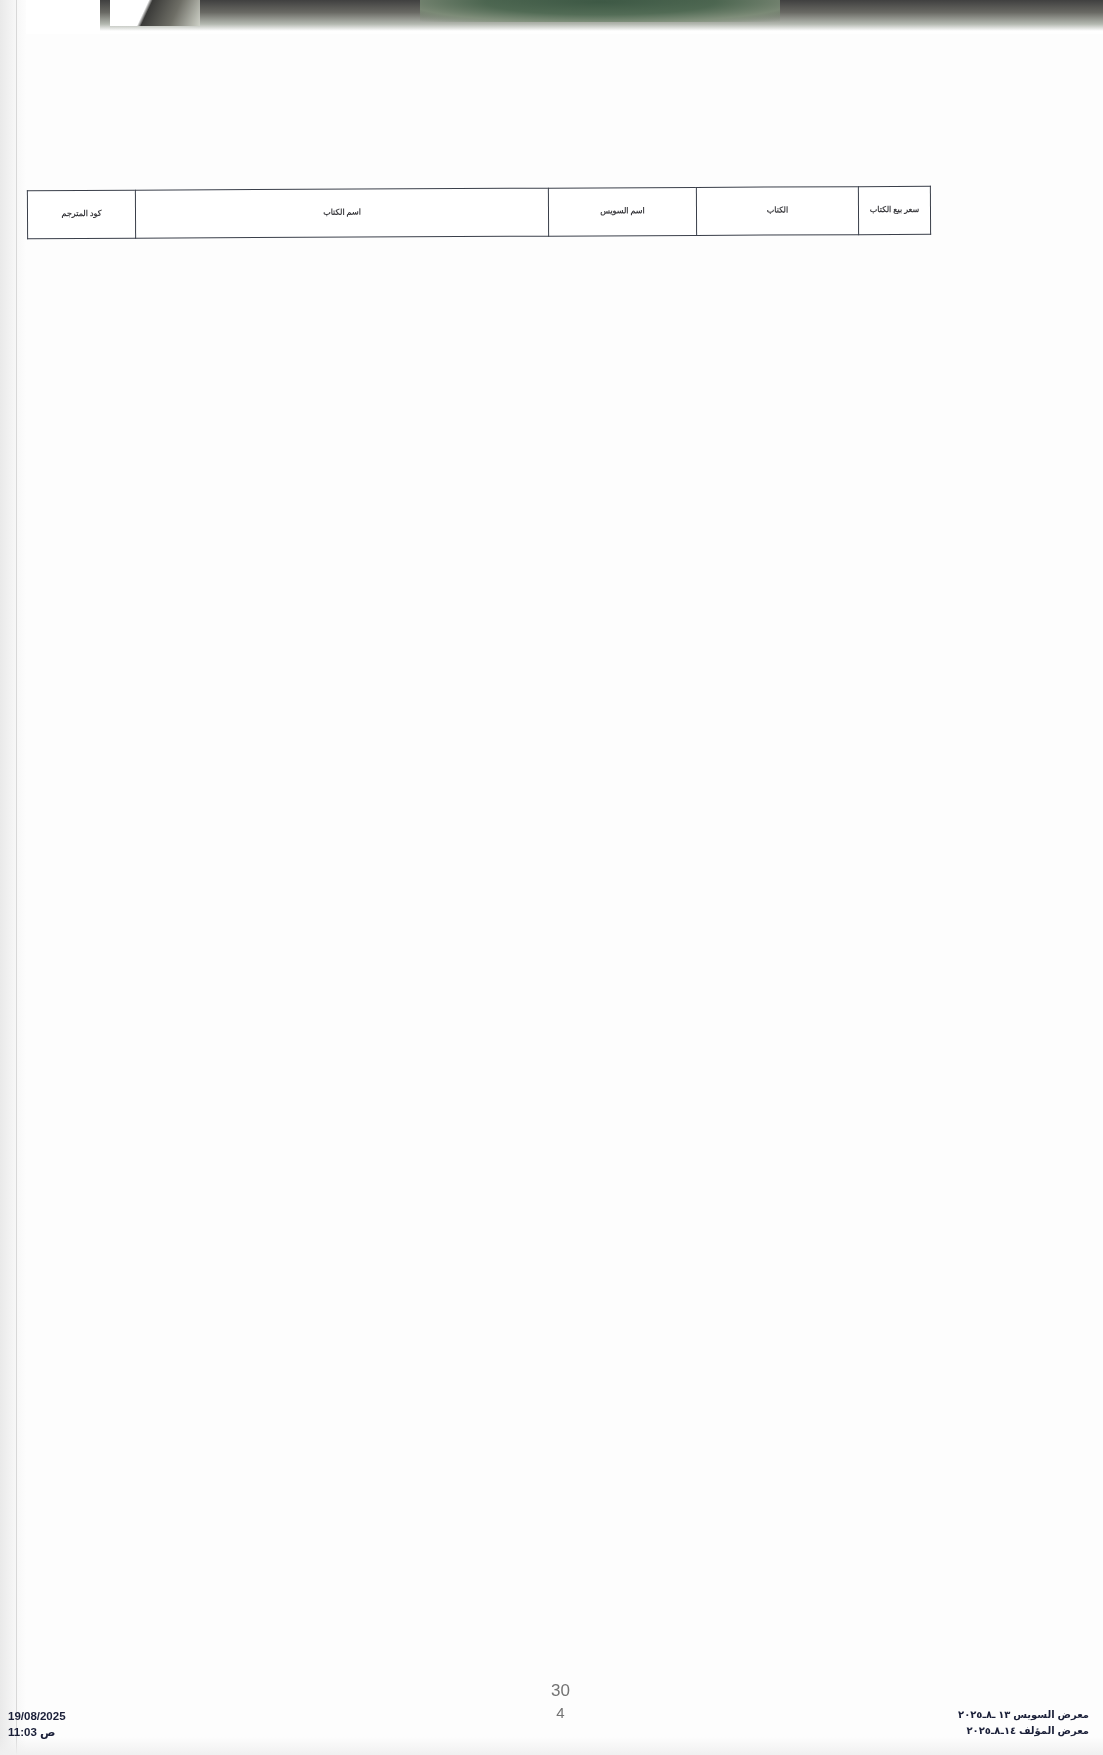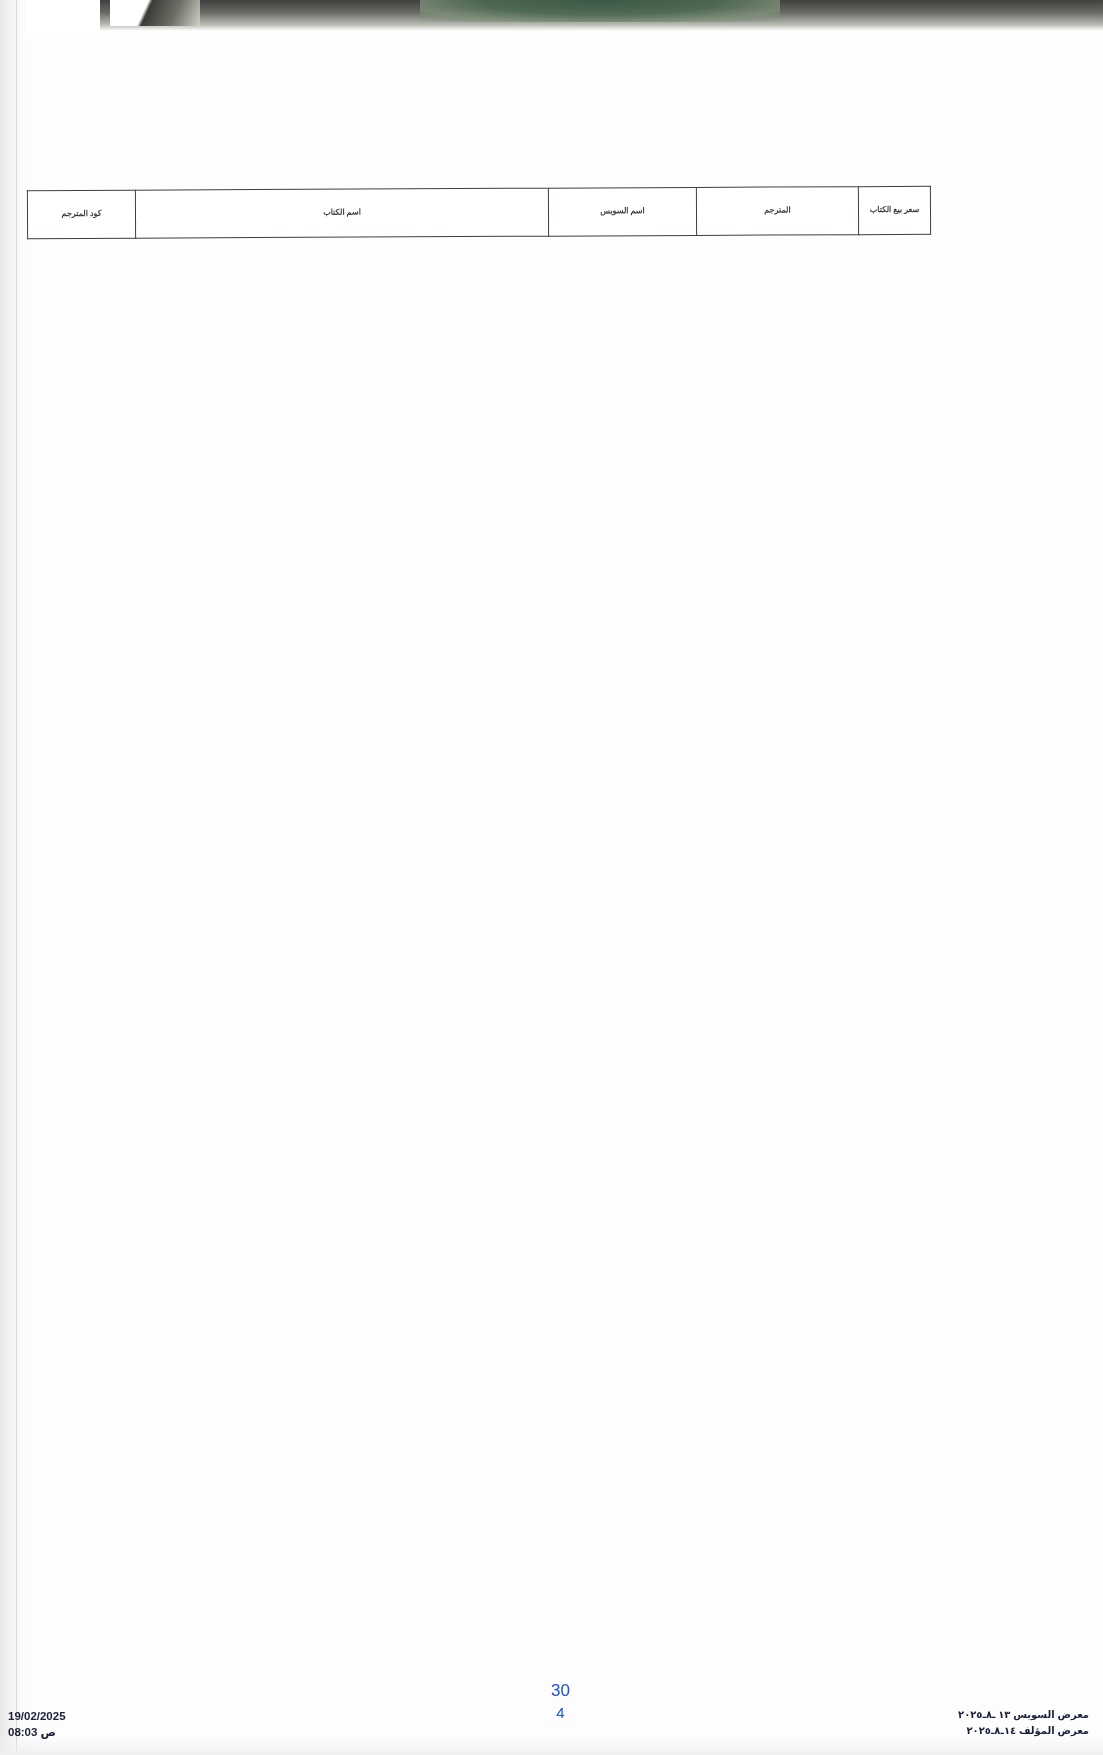--- a/index.html
+++ b/index.html
@@ -123,21 +123,21 @@
     direction: ltr;
     text-align: left;
   }
   .footer-center {
     position: absolute;
     left: 18px; right: 0;
     bottom: 32px;
     text-align: center;
     font-family: "Liberation Sans", "DejaVu Sans", sans-serif;
     font-size: 17px;
-    color: #1d4ed8;
+    color: #737373;
     line-height: 1.35;
   }
   .footer-center .pg-sub { font-size: 15px; }
   .footer-right {
     position: absolute;
     right: 14px;
     bottom: 16px;
     font-family: "Liberation Sans", "DejaVu Sans", sans-serif;
     font-size: 10px;
     font-weight: 700;
@@ -165,33 +165,33 @@
     <colgroup>
       <col class="c-price">
       <col class="c-translator">
       <col class="c-author">
       <col class="c-title">
       <col class="c-code">
     </colgroup>
     <thead>
       <tr>
         <th>سعر بيع الكتاب</th>
-        <th>المترجم</th>
+        <th>الكتاب</th>
         <th>اسم السويس</th>
         <th>اسم الكتاب</th>
         <th>كود المترجم</th>
       </tr>
     </thead>
     <tbody id="table-body"></tbody>
   </table>
 </div>
 
 <div class="footer-left">
-  <div>19/02/2025</div>
-  <div>08:03 ص</div>
+  <div>19/08/2025</div>
+  <div>11:03 ص</div>
 </div>
 
 <div class="footer-center">
   <div>30</div>
   <div class="pg-sub">4</div>
 </div>
 
 <div class="footer-right">
   <div>معرض السويس ١٣ ـ٨ـ٢٠٢٥</div>
   <div>معرض  المؤلف ١٤ـ٨ـ٢٠٢٥</div>

